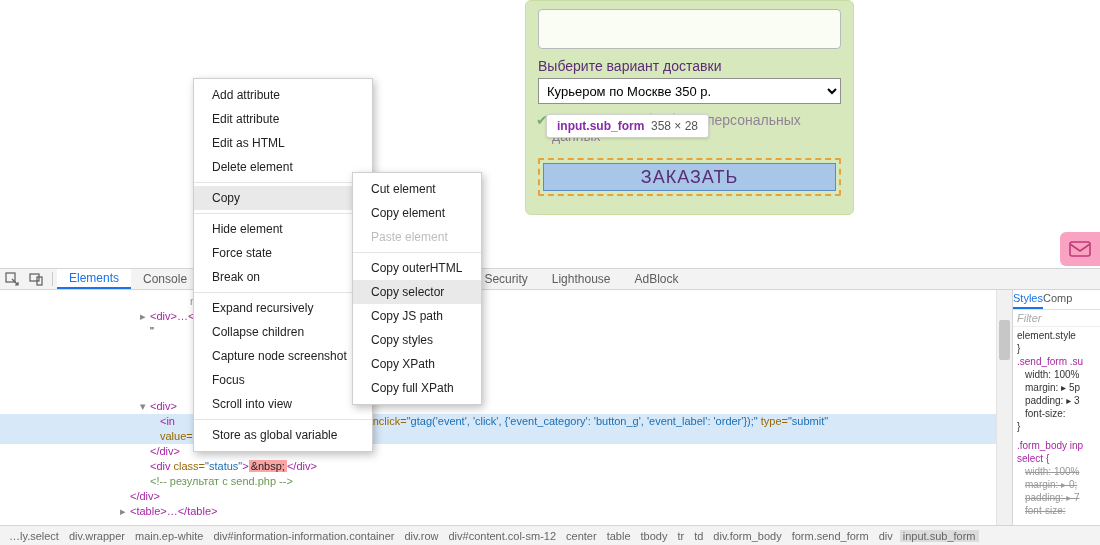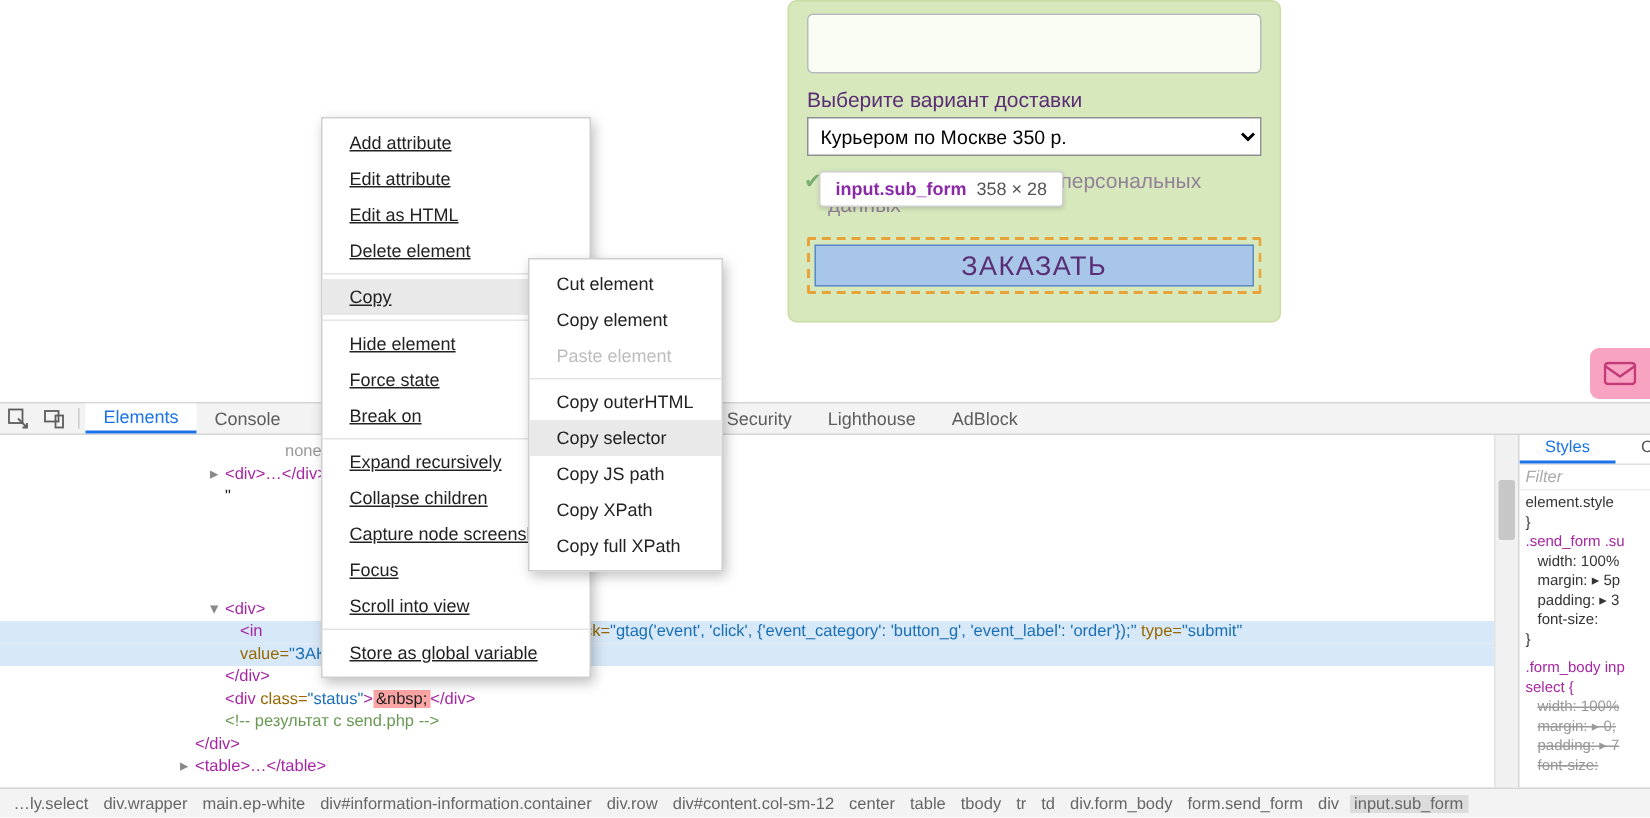--- a/index.html
+++ b/index.html
@@ -105,21 +105,21 @@
     position: relative;
     cursor: default;
   }
   .ctx-menu .item.sel { background: #e9e9e9; }
   .ctx-menu .item.disabled { color: #bdbdbd; }
   .ctx-menu hr { border: none; border-top: 1px solid #e4e4e4; margin: 3px 0; }
   .ctx-menu .item .arrow {
     position: absolute; right: 8px; top: 50%; transform: translateY(-50%);
     border-left: 5px solid #555; border-top: 4px solid transparent; border-bottom: 4px solid transparent;
   }
-  #ctx1 { left: 214px; top: 78px; width: 180px; text-decoration: underline; }
+  #ctx1 { left: 193px; top: 78px; width: 180px; }
   #ctx2 { left: 352px; top: 172px; width: 130px; }
 
   
   .dt-top {
     position: absolute; left: 0; top: 268px; right: 0; height: 22px;
     border-top: 1px solid #d5d5d5; border-bottom: 1px solid #d5d5d5;
     background: #f3f3f3;
     display: flex; align-items: center;
     font-size: 12px; color: #5d5d5d;
     z-index: 20;
@@ -153,21 +153,21 @@
   .scrollbar .thumb { position: absolute; left: 2px; right: 2px; top: 30px; height: 40px; background: #c7c7c7; border-radius: 2px; }
 
   
   .styles-panel {
     width: 88px; border-left: 1px solid #d5d5d5; background: #fff;
     font-family: Arial, sans-serif; font-size: 11px;
     display: flex; flex-direction: column;
     overflow: hidden;
   }
   .styles-tabs { display: flex; border-bottom: 1px solid #e0e0e0; height: 20px; }
-  .styles-tabs .stab { padding: 2px 17px; color: #555; }
+  .styles-tabs .stab { padding: 2px 0; color: #555; }
   .styles-tabs .stab.active { color: #1a73e8; border-bottom: 2px solid #1a73e8; }
   .styles-filter { border-bottom: 1px solid #eee; padding: 2px 4px; color: #aaa; font-style: italic; }
   .styles-body { padding: 2px 4px; font-family: Menlo, Consolas, monospace; font-size: 10px; color: #333; line-height: 13px; overflow: hidden; }
   .styles-body .sel { color: #a626a4; }
   .styles-body .strike { text-decoration: line-through; color: #999; }
 
   
   .crumb {
     position: absolute; left: 0; right: 0; bottom: 0; height: 20px;
     border-top: 1px solid #d5d5d5; background: #f3f3f3;
@@ -228,20 +228,21 @@
 </div>
 
 <div id="ctx2" class="ctx-menu">
   <div class="item">Cut element</div>
   <div class="item">Copy element</div>
   <div class="item disabled">Paste element</div>
   <hr>
   <div class="item">Copy outerHTML</div>
   <div class="item sel">Copy selector</div>
   <div class="item">Copy JS path</div>
+  <div class="item">Copy styles</div>
   <div class="item">Copy XPath</div>
   <div class="item">Copy full XPath</div>
 </div>
 
 <div class="dt-top">
   <div class="iconbox">
     <svg width="14" height="14" viewBox="0 0 14 14" fill="none" stroke="#5d5d5d" stroke-width="1.2">
         <rect x="1" y="1" width="9" height="9"></rect>
         <path d="M7 7 L13 13 M10 13 L13 13 L13 10"></path>
       </svg>

